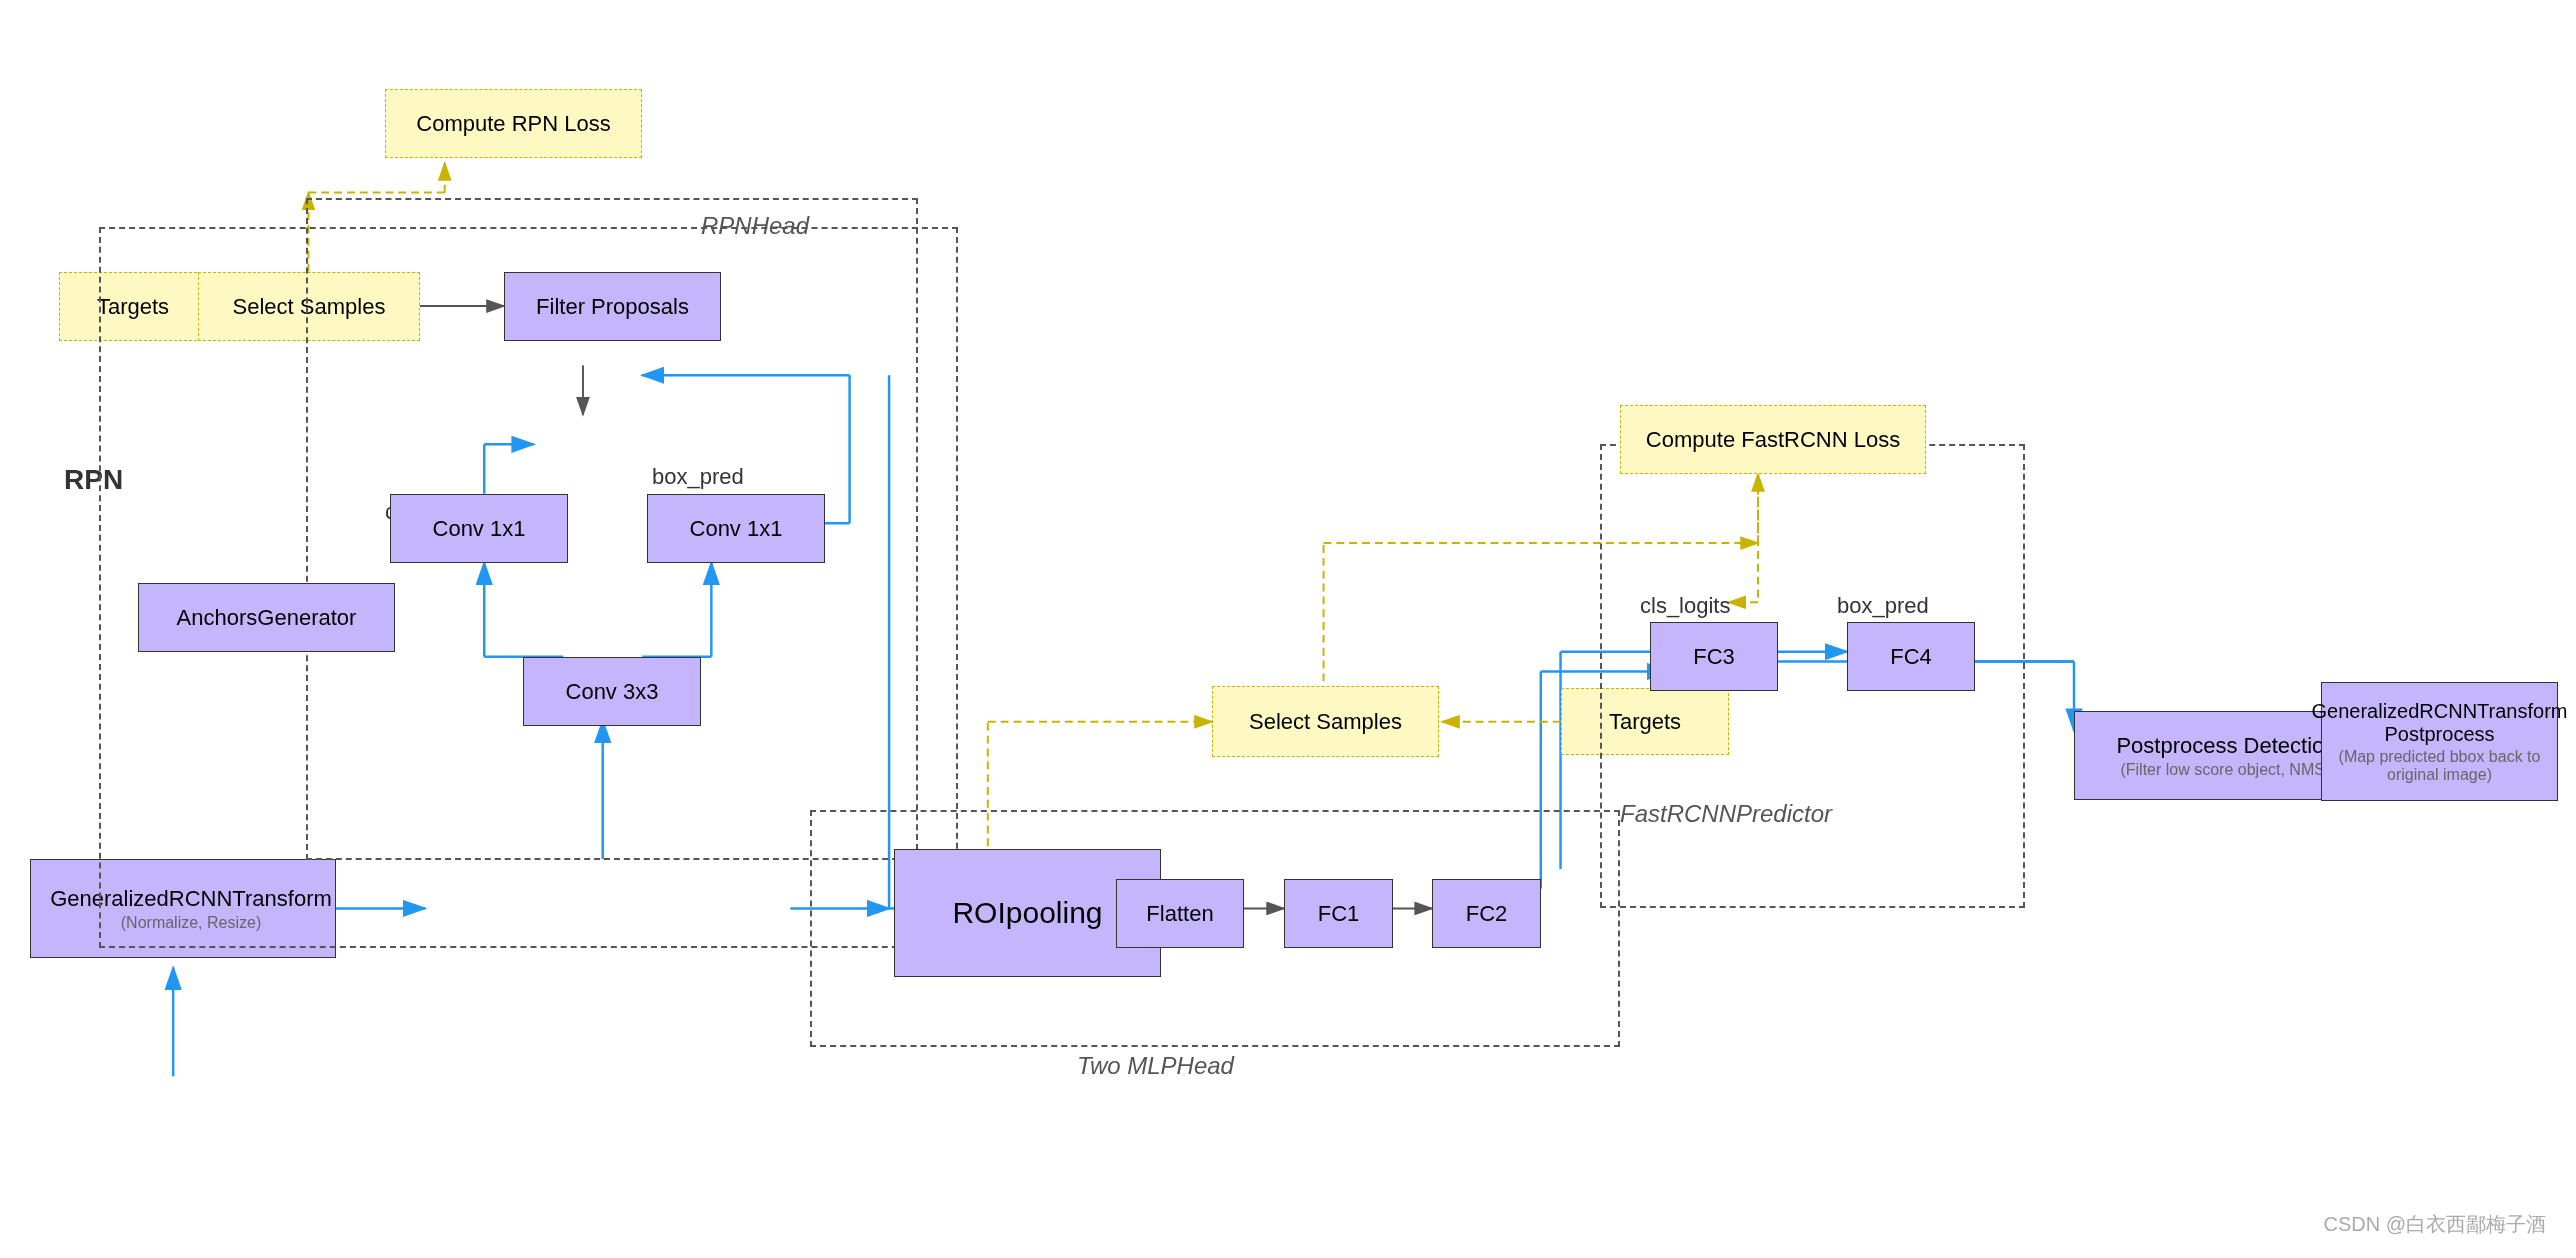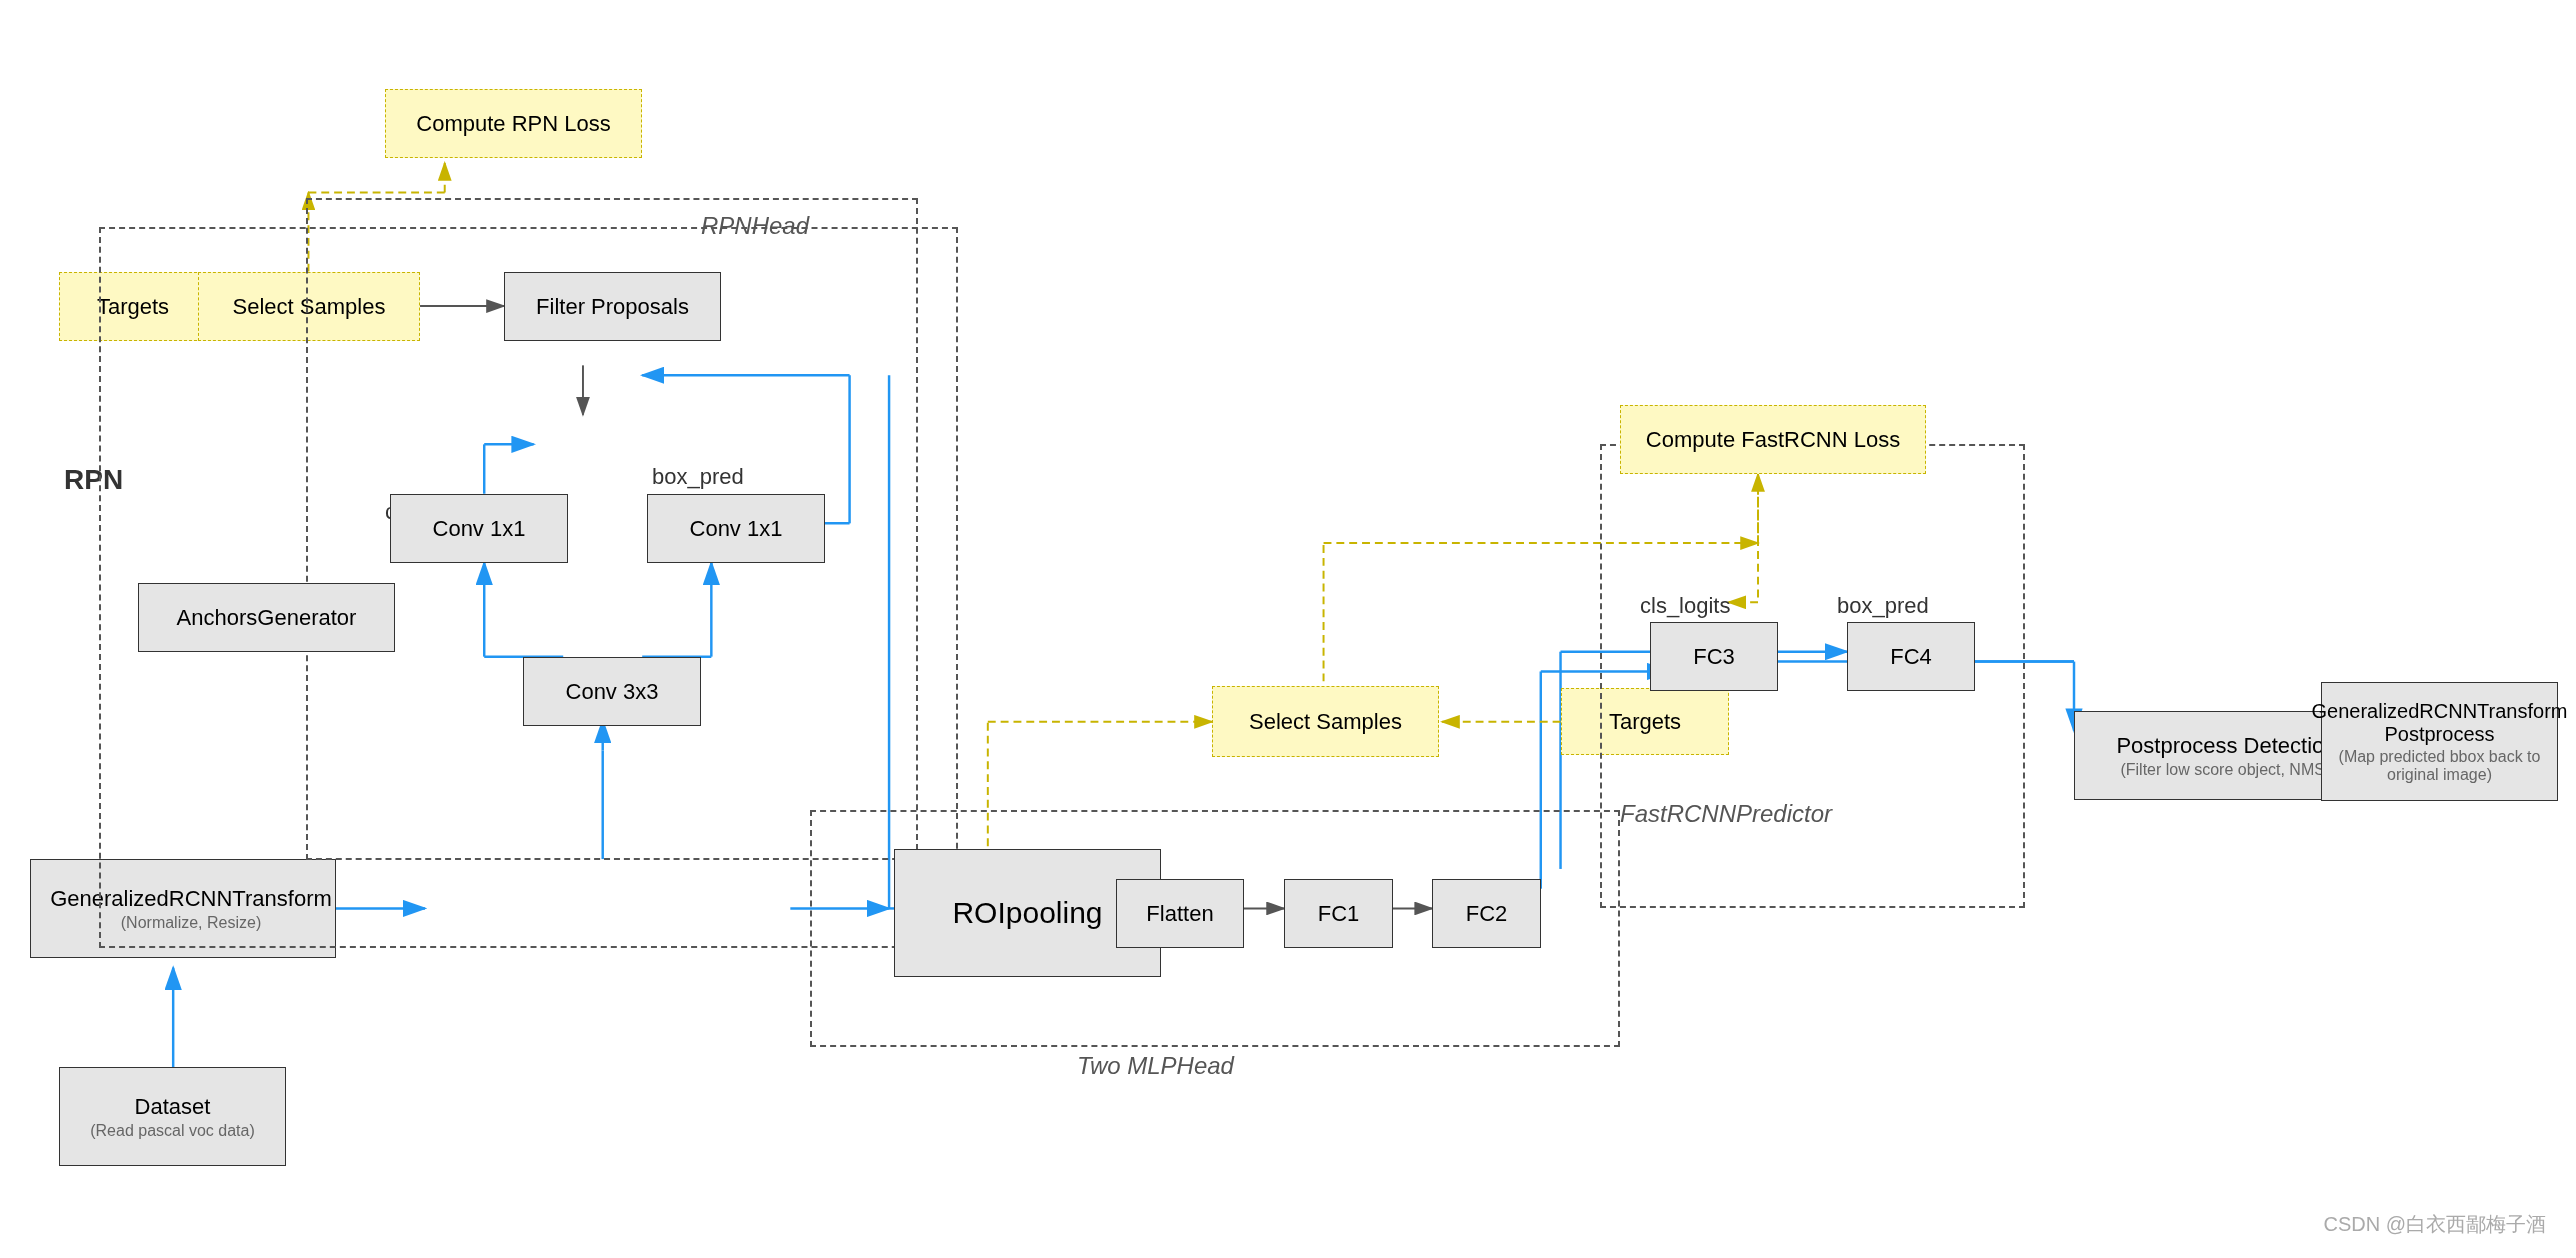--- a/index.html
+++ b/index.html
@@ -13,21 +13,21 @@
     }
     .diagram-container {
       position: relative;
       width: 2576px;
       height: 1258px;
       background: #fff;
     }
     .box {
       position: absolute;
       border: 1.5px solid #333;
-      background: #e5e5e5;
+      background: #c4b5fd;
       display: flex;
       flex-direction: column;
       align-items: center;
       justify-content: center;
       text-align: center;
       font-size: 22px;
     }
     .box-dashed {
       position: absolute;
       border: 2px dashed #555;
@@ -163,24 +163,20 @@
     <line x1="1580" y1="731" x2="1460" y2="731" stroke="#c8b400" stroke-width="2" stroke-dasharray="8,5" marker-end="url(#arrowYellow)"></line>
 
     <line x1="1780" y1="480" x2="1780" y2="610" stroke="#c8b400" stroke-width="2" stroke-dasharray="8,5"></line>
     <line x1="1780" y1="610" x2="1750" y2="610" stroke="#c8b400" stroke-width="2" stroke-dasharray="8,5" marker-end="url(#arrowYellow)"></line>
 
     <line x1="1000" y1="870" x2="1000" y2="731" stroke="#c8b400" stroke-width="2" stroke-dasharray="8,5"></line>
     <line x1="1000" y1="731" x2="1227" y2="731" stroke="#c8b400" stroke-width="2" stroke-dasharray="8,5" marker-end="url(#arrowYellow)"></line>
 
   </svg>
 
-  <div class="box" style="left:59px;top:1067px;width:227px;height:99px;">
-    <span>Dataset</span>
-    <span class="sublabel">(Read pascal voc data)</span>
-  </div>
 
   <div class="box" style="left:30px;top:859px;width:306px;height:99px;padding-left:16px;">
     <span>GeneralizedRCNNTransform</span>
     <span class="sublabel">(Normalize, Resize)</span>
   </div>
 
   <div class="label-bold" style="left:64px;top:464px;">
     <span>RPN</span>
   </div>
 

